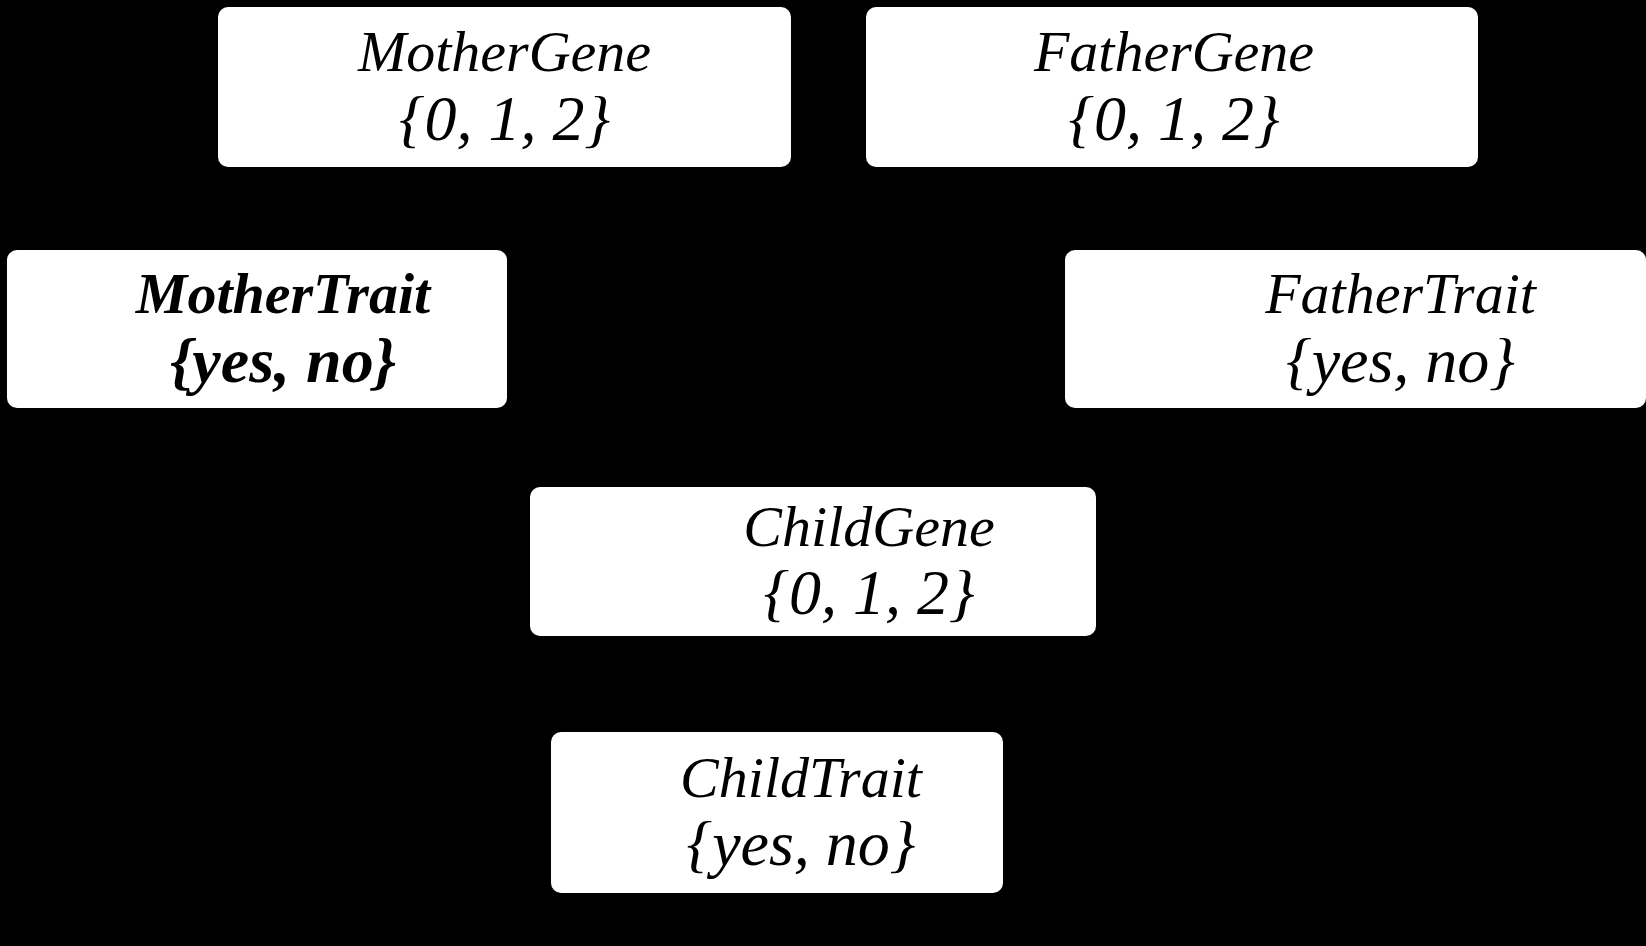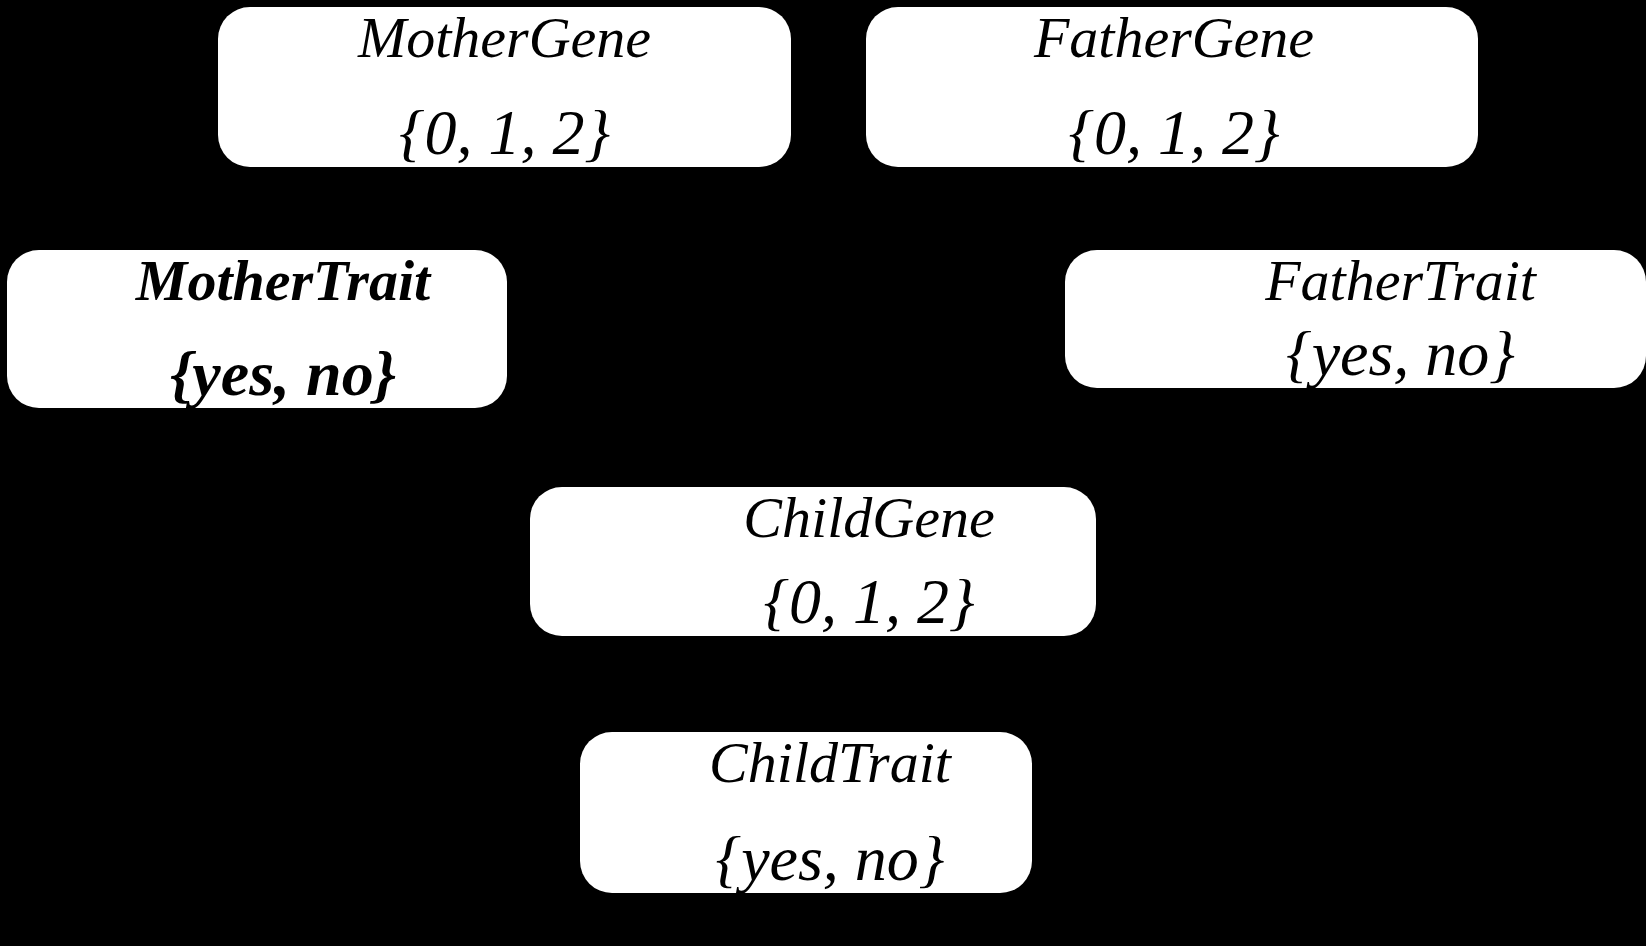--- a/index.html
+++ b/index.html
@@ -10,48 +10,48 @@
   #canvas {
     position: relative;
     width: 1646px;
     height: 946px;
     background: #000000;
     overflow: hidden;
   }
   .node {
     position: absolute;
     background: #ffffff;
-    border-radius: 32px;
+    border-radius: 10px;
     display: flex;
     flex-direction: column;
     align-items: center;
-    justify-content: space-between;
+    justify-content: center;
     color: #000000;
     font-family: "Liberation Serif", "DejaVu Serif", serif;
     font-style: italic;
     line-height: 1.08;
     box-sizing: border-box;
     text-align: center;
   }
   .node .title {
     font-size: 58px;
     white-space: nowrap;
   }
   .node .domain {
     font-size: 64px;
     white-space: nowrap;
   }
 
   
   #node-mother-gene  { left: 218px; top: 7px;   width: 573px; height: 160px; }
   #node-father-gene  { left: 866px; top: 7px;   width: 612px; height: 160px; padding-left: 20px; }
   #node-mother-trait { left: 7px;   top: 250px; width: 500px; height: 158px; font-weight: bold; }
-  #node-father-trait { left: 1065px;top: 250px; width: 581px; height: 138px; }
+  #node-father-trait { left: 1065px;top: 250px; width: 581px; height: 158px; }
   #node-child-gene   { left: 530px; top: 487px; width: 566px; height: 149px; }
-  #node-child-trait  { left: 580px; top: 732px; width: 452px; height: 161px; }
+  #node-child-trait  { left: 551px; top: 732px; width: 452px; height: 161px; }
 
   
   #node-mother-trait .title,
   #node-mother-trait .domain { transform: translateX(26px); }
   #node-father-trait .title,
   #node-father-trait .domain { transform: translateX(45px); }
   #node-child-gene .title,
   #node-child-gene .domain { transform: translateX(56px); }
   #node-child-trait .title,
   #node-child-trait .domain { transform: translateX(24px); }

